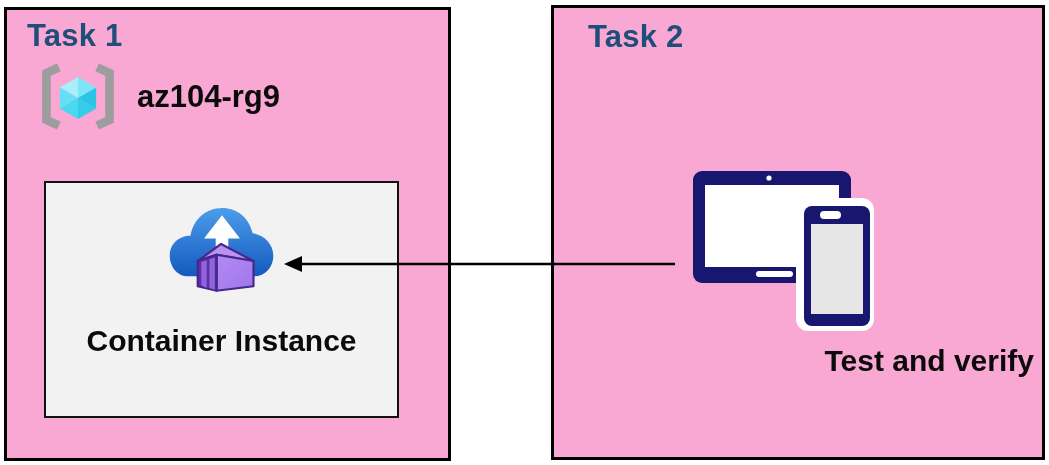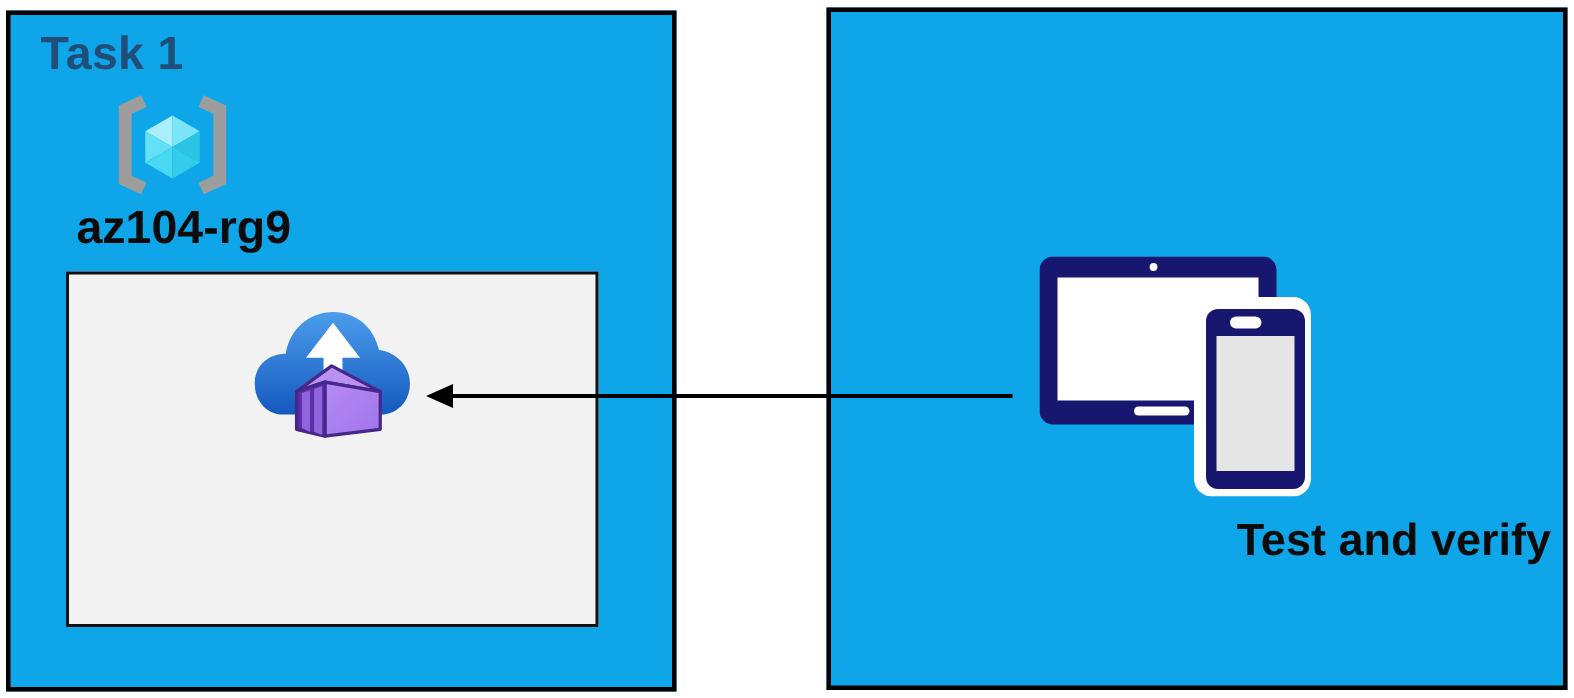--- a/index.html
+++ b/index.html
@@ -6,38 +6,38 @@
   html, body { background: #ffffff; }
   body {
     width: 1049px; height: 465px;
     font-family: "Liberation Sans", "DejaVu Sans", sans-serif;
     position: relative; overflow: hidden;
   }
   .canvas { position: absolute; inset: 0; }
 
   .task-box {
     position: absolute;
-    background: #0ea5e9;
+    background: #f9a8d4;
     border: 3px solid var(--box-border, #000);
   }
   .task1-box { left: 4px; top: 7px; width: 447px; height: 454px; }
   .task2-box { left: 551px; top: 5px; width: 494px; height: 455px; }
 
   .task-title {
     position: absolute;
     font-size: 31px; font-weight: bold;
     color: var(--heading, #1F4E79);
     letter-spacing: 0.2px;
   }
   .task1-box .task-title { left: 20px; top: 8px; }
   .task2-box .task-title { left: 34px; top: 11px; }
 
   .rg-row {
     position: absolute; left: 28px; top: 50px;
-    display: flex; align-items: center; flex-direction: column;
+    display: flex; align-items: center;
   }
   .rg-icon { width: 86px; height: 74px; }
   .rg-name {
     margin-left: 16px;
     font-size: 31px; font-weight: bold;
     color: var(--text, #0B0B0B);
   }
 
   .ci-box {
     position: absolute; left: 37px; top: 171px;
@@ -104,24 +104,26 @@
         <polygon points="60,19 80,45 67,45 67,72 53,72 53,45 40,45" fill="#ffffff"></polygon>
 
         <g stroke="var(--purple-outline,#46288A)" stroke-width="2.4" stroke-linejoin="round">
           <polygon points="33,70 59,51 95,70 54,63" fill="var(--purple-top,#BA90F3)"></polygon>
           <polygon points="54,63 95,70 95,98 54,103" fill="url(#purpleGrad)"></polygon>
           <polygon points="33,70 54,63 54,103 33,98" fill="var(--purple-dark,#5C2EA8)"></polygon>
         </g>
         <polygon points="37,71 43,69 43,100 37,97" fill="var(--purple-plank,#9065DB)"></polygon>
         <polygon points="46,68 52,66 52,102 46,100" fill="var(--purple-plank,#9065DB)"></polygon>
       </svg>
+      <div class="ci-label">Container Instance</div>
     </div>
   </div>
 
   <div class="task-box task2-box">
+    <div class="task-title">Task 2</div>
 
     <svg class="devices-icon" viewBox="0 0 182 160" aria-hidden="true">
 
       <rect x="0" y="0" width="158" height="112" rx="9" fill="var(--device-navy,#17176F)"></rect>
       <rect x="12" y="14" width="134" height="82" fill="#ffffff"></rect>
       <circle cx="76" cy="7" r="2.6" fill="#ffffff"></circle>
       <rect x="63" y="100" width="37" height="6" rx="3" fill="#ffffff"></rect>
 
       <rect x="103" y="27" width="78" height="133" rx="12" fill="#ffffff"></rect>
       <rect x="111" y="35" width="66" height="120" rx="8" fill="var(--device-navy,#17176F)"></rect>

